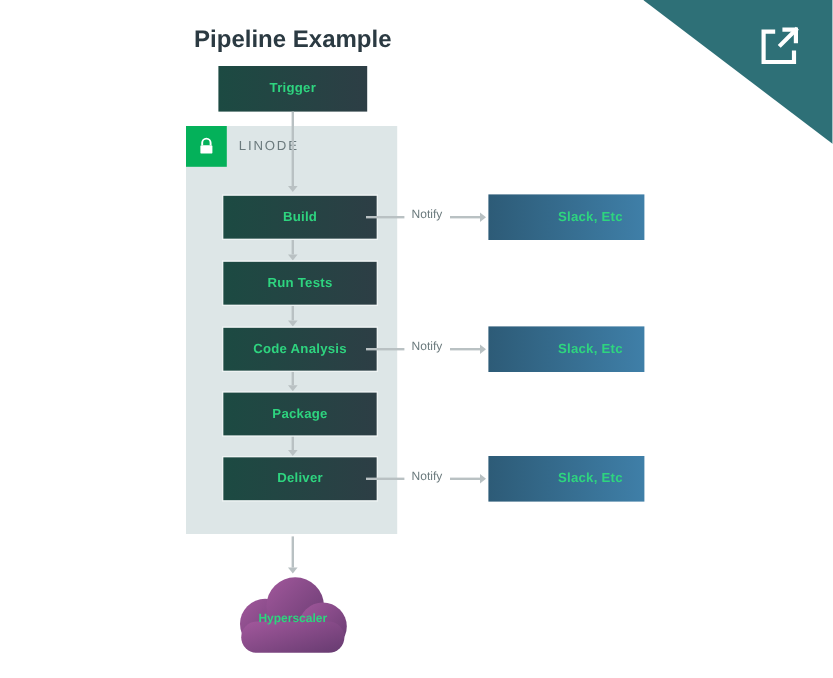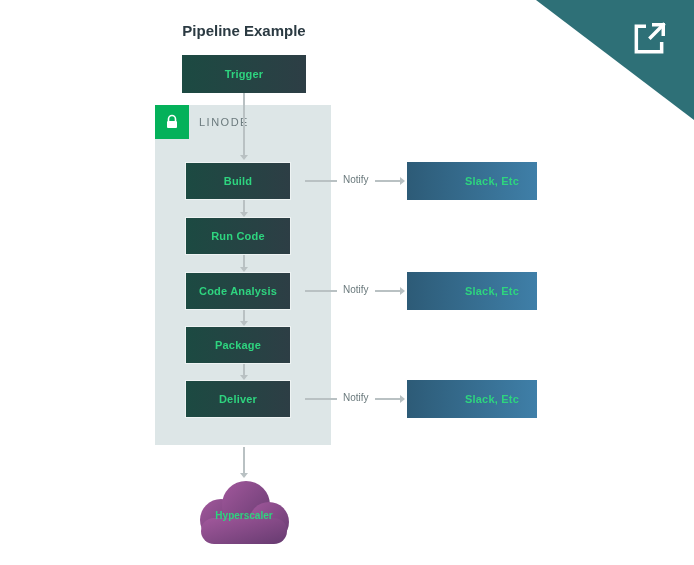--- a/index.html
+++ b/index.html
@@ -34,21 +34,21 @@
     clip-path:polygon(0 0,100% 0,100% 100%);
     cursor:pointer;
   }
   .corner svg{
     position:absolute;top:20px;right:26px;
   }
   
   .title{
     position:absolute;left:119px;top:22px;width:250px;
     text-align:center;
-    font-size:15px;font-weight:bold;color:var(--title-color);
+    font-size:20px;font-weight:bold;color:var(--title-color);
   }
   
   .node{
     position:absolute;
     display:flex;align-items:center;justify-content:center;
     background:linear-gradient(90deg,var(--node-gradient-start),var(--node-gradient-end));
     color:var(--accent-green);
     font-size:11px;font-weight:bold;
     letter-spacing:0.2px;
     text-align:right;
@@ -62,21 +62,21 @@
   .lock-badge{
     position:absolute;left:0;top:0;width:34px;height:34px;
     background:var(--badge-green);
     display:flex;align-items:center;justify-content:center;
   }
   .linode-label{
     position:absolute;left:44px;top:11px;
     font-size:11px;letter-spacing:1.5px;color:var(--label-gray);
   }
   .step{
-    left:30px;width:106px;height:38px;
+    left:30px;width:130px;height:38px;
     border:1px solid #eef3f3;
   }
   .step-0{top:57px;} .step-1{top:112px;} .step-2{top:167px;}
   .step-3{top:221px;} .step-4{top:275px;}
   
   .varrow{position:absolute;width:2px;background:var(--arrow-gray);}
   .varrow::after{
     content:'';position:absolute;bottom:-5px;left:-3px;
     border-left:4px solid transparent;border-right:4px solid transparent;
     border-top:5px solid var(--arrow-gray);
@@ -145,21 +145,21 @@
       </svg>
     </div>
     <div class="linode-label">LINODE</div>
 
     <div class="node step step-0">
       <span>Build</span>
     </div>
     <div class="varrow a-s0"></div>
 
     <div class="node step step-1">
-      <span>Run Code</span>
+      <span>Run Tests</span>
     </div>
     <div class="varrow a-s1"></div>
 
     <div class="node step step-2">
       <span>Code Analysis</span>
     </div>
     <div class="varrow a-s2"></div>
 
     <div class="node step step-3">
       <span>Package</span>

